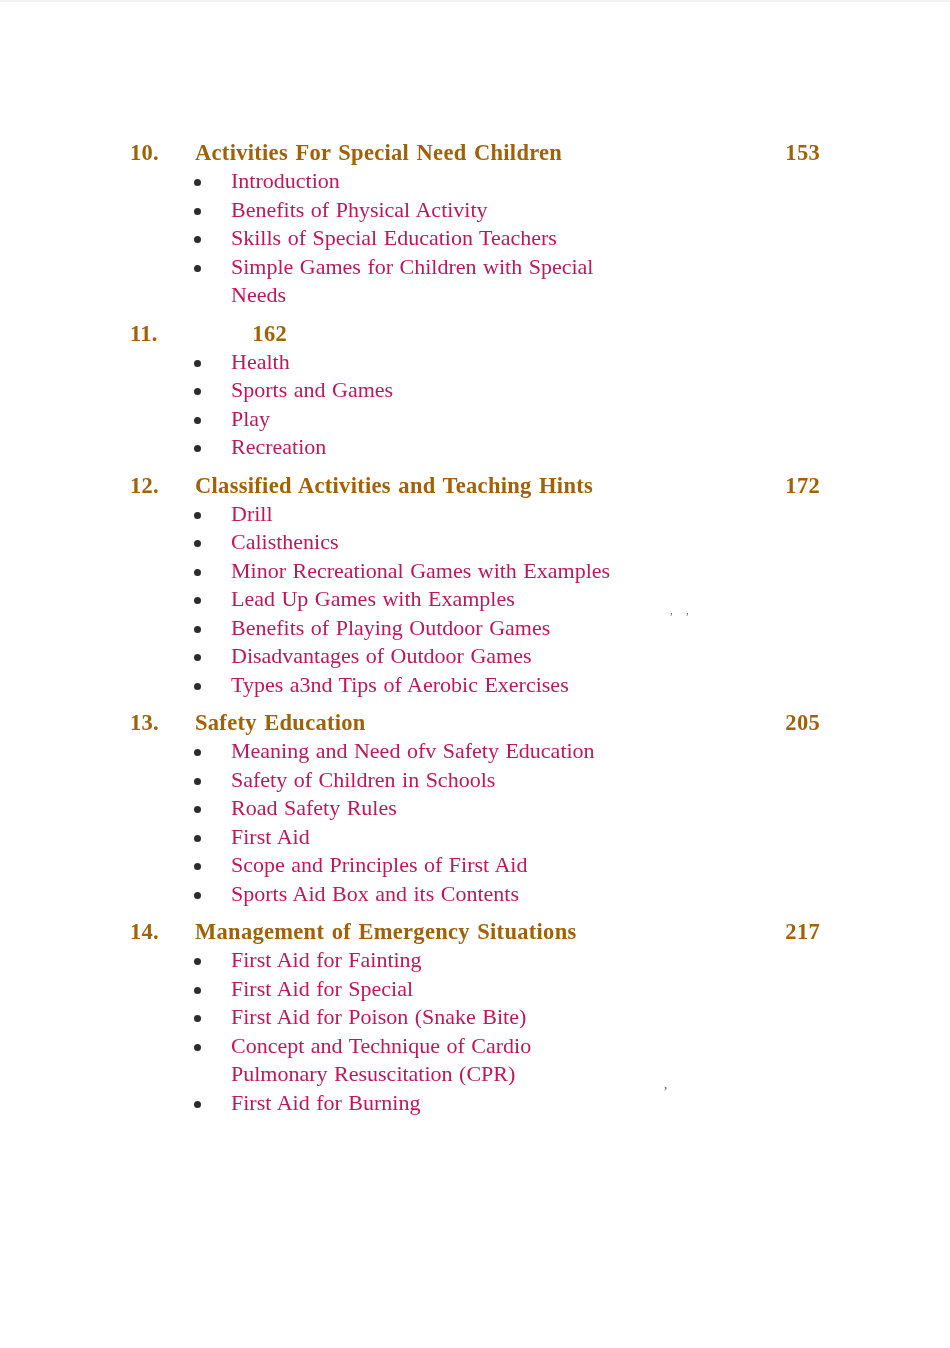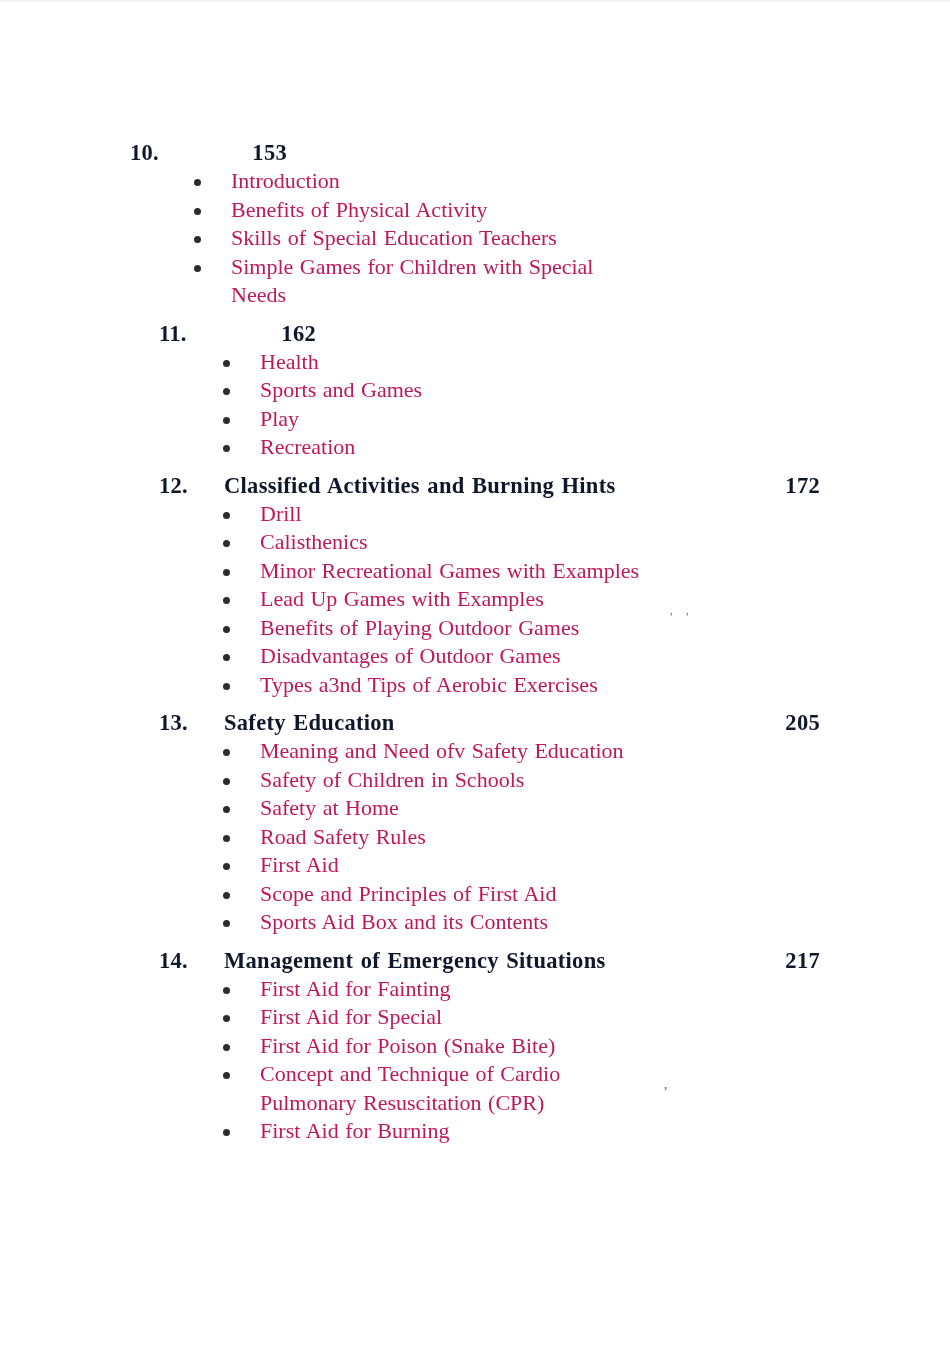--- a/index.html
+++ b/index.html
@@ -15,29 +15,29 @@
     width: 950px; height: 1348px;
     background: #ffffff;
     border-top: 2px solid #f1f1f1;
     box-sizing: border-box;
   }
   .toc {
     position: absolute;
     left: 130px; top: 136px;
     width: 690px;
   }
-  .chapter + .chapter { margin-top: 9px; margin-left: 29px; }
+  .chapter + .chapter { margin-top: 9px; }
   .chapter-header {
     display: flex;
     align-items: baseline;
     line-height: 29px;
     font-weight: bold;
     font-size: 22.5px;
     letter-spacing: 0.3px;
-    color: #0f172a;
+    color: #a16207;
   }
   .ch-num   { width: 65px; flex: 0 0 65px; }
   .ch-title { flex: 1 1 auto; word-spacing: 1.5px; }
   .ch-page  { width: 92px; flex: 0 0 92px; text-align: right; }
   ul.items { list-style: none; margin: 0; padding: 0 0 0 63px; }
   li.item {
     display: flex;
     align-items: flex-start;
     line-height: 28.5px;
     font-size: 22px;
@@ -72,20 +72,21 @@
   .artifact-comma { left: 663px; top: 1084px; font-size: 15px; }
 </style>
 </head>
 <body>
 
 <div class="page">
   <div class="toc">
     <section class="chapter">
       <div class="chapter-header">
         <span class="ch-num">10.</span>
+        <span class="ch-title">Activities For Special Need Children</span>
         <span class="ch-page">153</span>
       </div>
       <ul class="items">
     <li class="item">
       <span class="bullet"></span>
       <span class="item-text">Introduction</span>
     </li>
 
     <li class="item">
       <span class="bullet"></span>
@@ -129,21 +130,21 @@
     <li class="item">
       <span class="bullet"></span>
       <span class="item-text">Recreation</span>
     </li>
   </ul>
     </section>
 
     <section class="chapter">
       <div class="chapter-header">
         <span class="ch-num">12.</span>
-        <span class="ch-title">Classified Activities and Burning Hints</span>
+        <span class="ch-title">Classified Activities and Teaching Hints</span>
         <span class="ch-page">172</span>
       </div>
       <ul class="items">
     <li class="item">
       <span class="bullet"></span>
       <span class="item-text">Drill</span>
     </li>
 
     <li class="item">
       <span class="bullet"></span>
@@ -187,24 +188,20 @@
     <li class="item">
       <span class="bullet"></span>
       <span class="item-text">Meaning and Need ofv Safety Education</span>
     </li>
 
     <li class="item">
       <span class="bullet"></span>
       <span class="item-text">Safety of Children in Schools</span>
     </li>
 
-    <li class="item">
-      <span class="bullet"></span>
-      <span class="item-text">Safety at Home</span>
-    </li>
 
     <li class="item">
       <span class="bullet"></span>
       <span class="item-text">Road Safety Rules</span>
     </li>
 
     <li class="item">
       <span class="bullet"></span>
       <span class="item-text">First Aid</span>
     </li>

